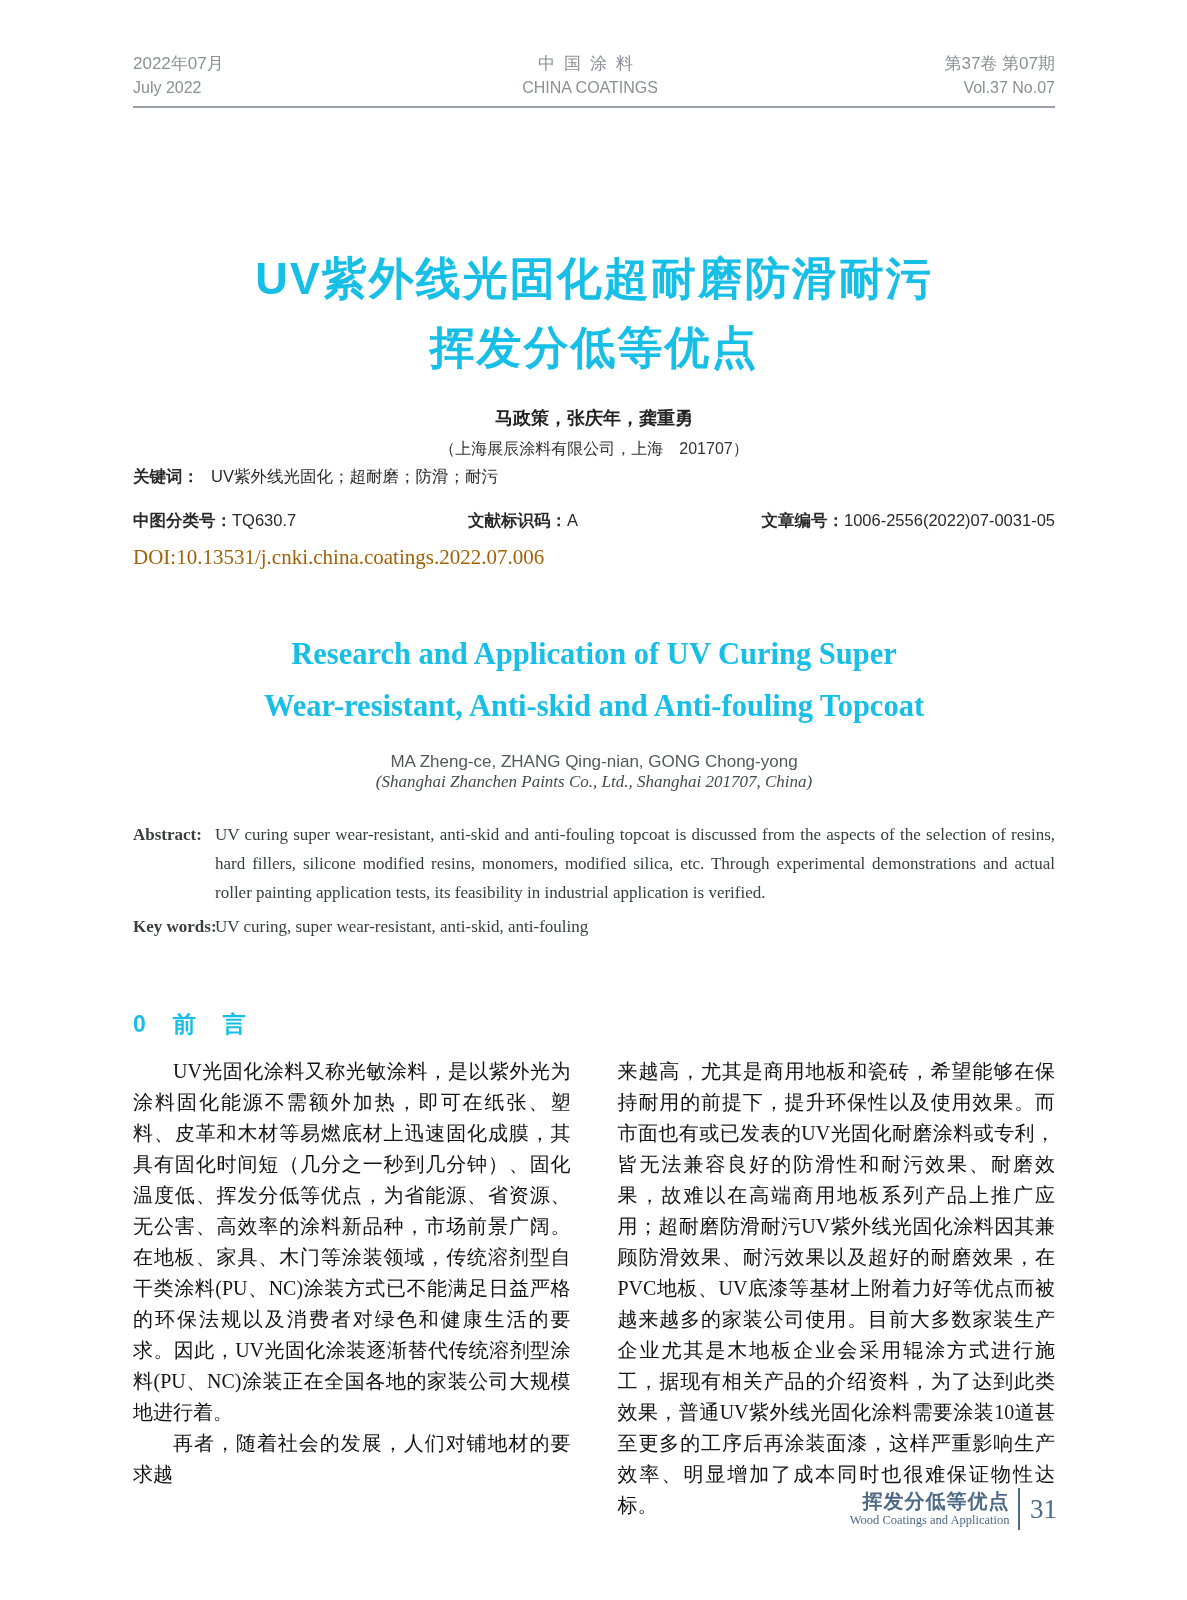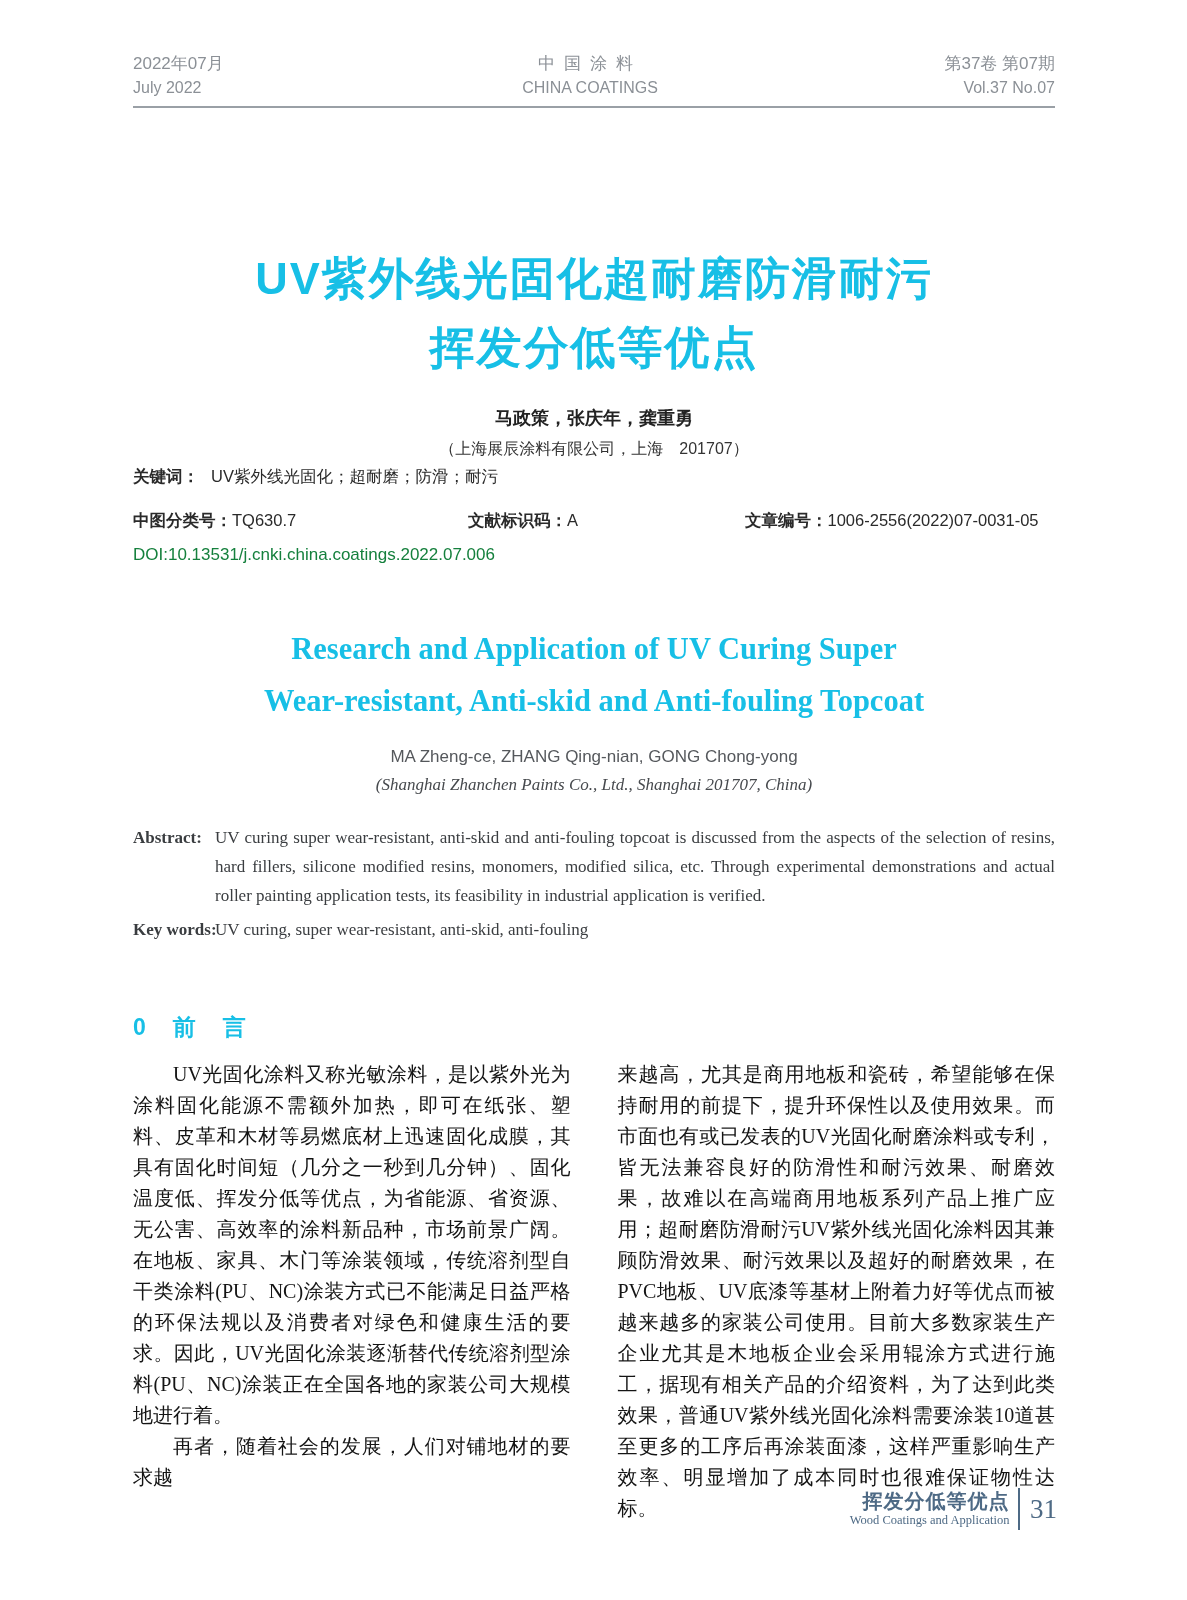--- a/index.html
+++ b/index.html
@@ -41,31 +41,31 @@
   
   .hang{position:relative;padding-left:78px;text-align:justify;}
   .hang .hang-label{position:absolute;left:0;top:0;font-weight:700;}
   .cn-abstract{margin-top:44px;font-size:16.5px;line-height:27px;color:#2a2a2a;}
   .cn-keywords{margin-top:3px;font-size:16.5px;line-height:27px;color:#2a2a2a;}
   .cn-keywords .hang-label{font-weight:700;}
   
   .meta-row{margin-top:20px;display:flex;font-size:16.5px;color:#2a2a2a;}
   .meta-row .m1{width:335px;}
   .meta-row .m2{width:277px;}
-  .meta-row .m3{flex:1;}
+  .meta-row .m3{flex:1;text-align:right;}
   .meta-row .lbl{font-weight:700;}
-  .doi-line{margin-top:13px;font-family:Liberation Sans, sans-serif;font-size:17px;color:#15803d;}
+  .doi-line{margin-top:13px;font-family:Liberation Serif, serif;font-size:21px;color:#a16207;}
   
   .en-title{
     margin-top:58px;text-align:center;color:#17bfe6;
     font-family:"Liberation Serif",serif;font-weight:700;
     font-size:30.5px;line-height:52px;
   }
   .en-authors{margin-top:20px;text-align:center;font-size:17px;color:#55585c;}
-  .en-affiliation{margin-top:8px;text-align:center;font-family:"Liberation Serif",serif;font-style:italic;font-size:17px;color:#46494d;}
+  .en-affiliation{margin-top:0;text-align:center;font-family:"Liberation Serif",serif;font-style:italic;font-size:17px;color:#46494d;}
   .en-abstract{margin-top:28px;font-family:"Liberation Serif",serif;font-size:17px;line-height:29px;color:#3a3d40;padding-left:82px;}
   .en-abstract .hang-label{font-family:"Liberation Serif",serif;}
   .en-keywords{margin-top:5px;font-family:"Liberation Serif",serif;font-size:17px;line-height:29px;color:#3a3d40;padding-left:82px;}
   
   .section-heading{
     margin-top:68px;
     color:#17bfe6;font-weight:700;font-size:23px;letter-spacing:2px;
   }
   .columns{margin-top:16px;display:flex;gap:47px;}
   .colmn{width:438px;

